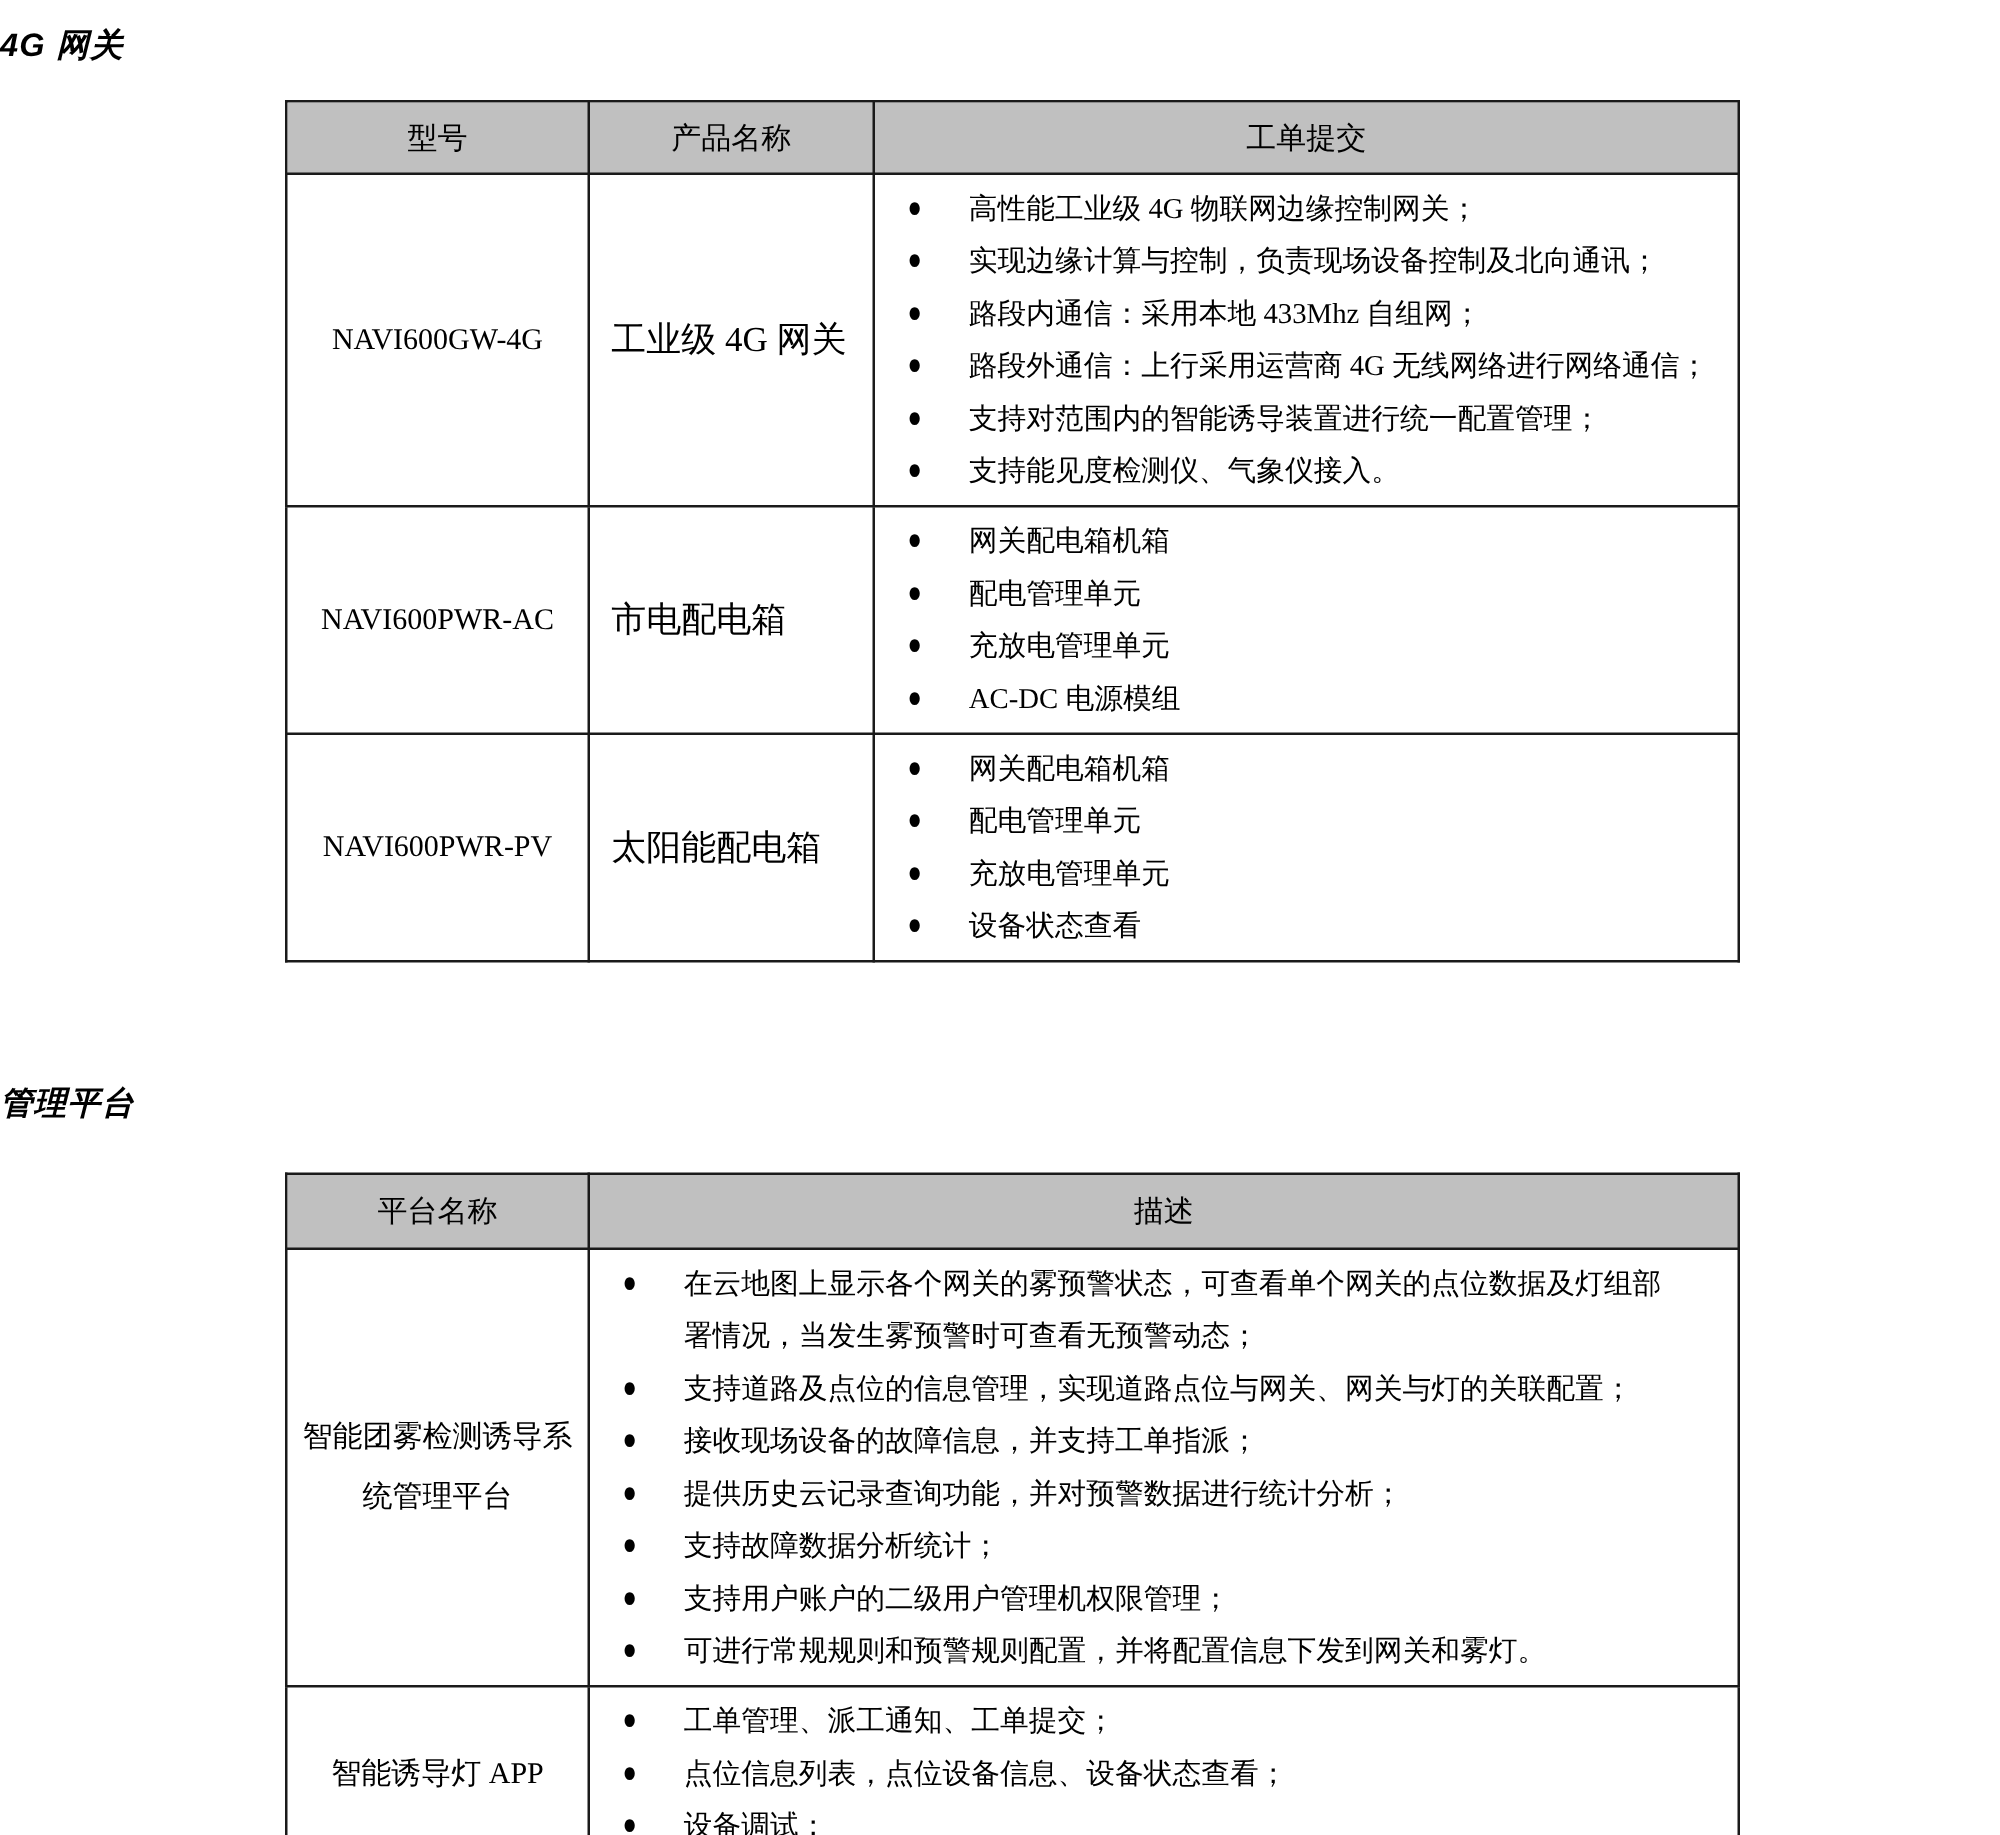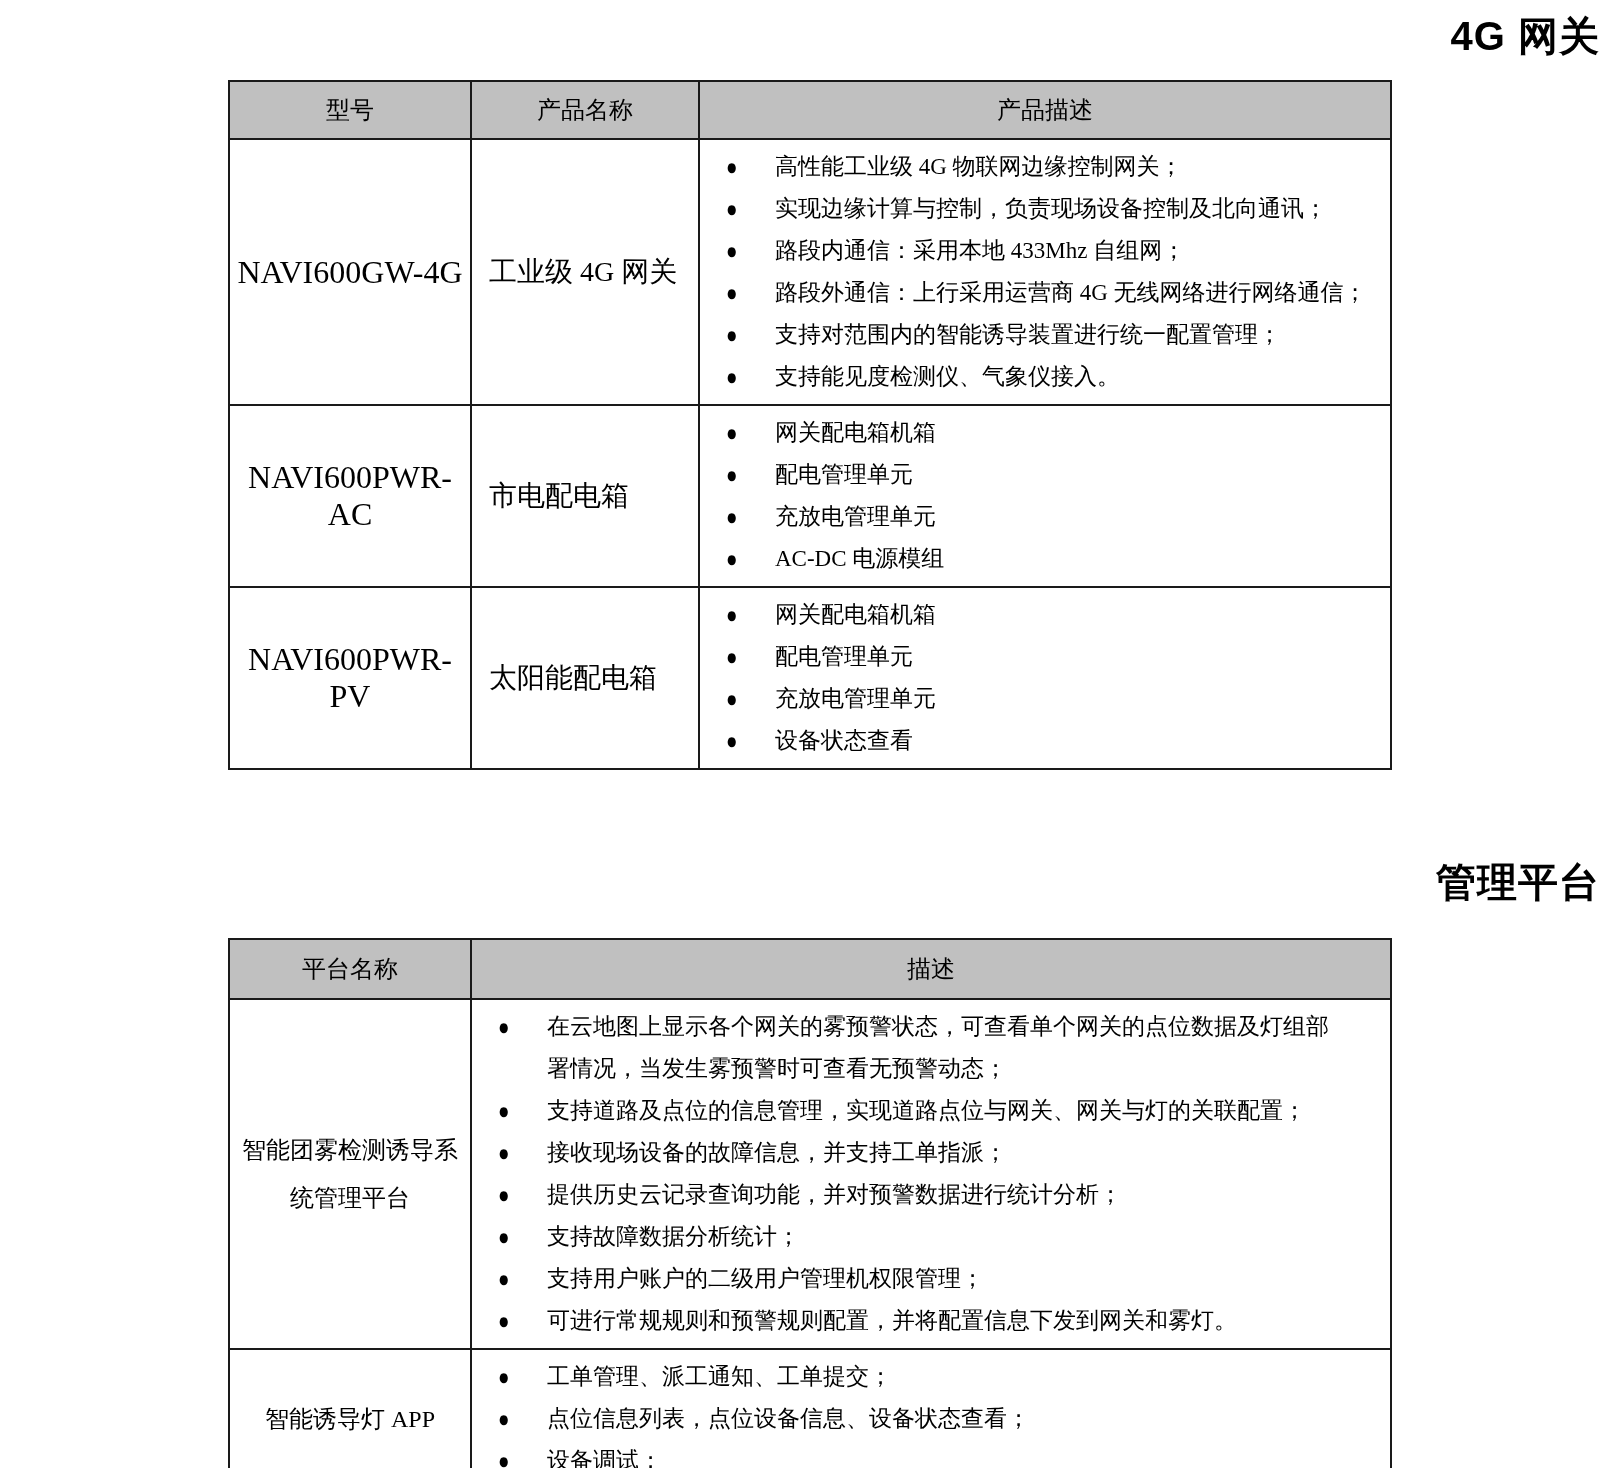--- a/index.html
+++ b/index.html
@@ -4,22 +4,22 @@
 <style>
   html,body { margin:0; padding:0; }
   body {
     width:1600px; height:1468px; background:#ffffff; color:#000000;
     font-family:"Liberation Serif","DejaVu Serif",serif;
     -webkit-font-smoothing:antialiased;
   }
   .page { position:relative; width:1600px; height:1468px; overflow:hidden; }
 
   .doc-title {
-    text-align:right; font-family:"Liberation Sans","DejaVu Sans",sans-serif;
-    font-weight:bold; font-size:40px; letter-spacing:1px;
+    text-align:left; font-family:"Liberation Sans","DejaVu Sans",sans-serif;
+    font-weight:bold; font-size:26px; letter-spacing:1px;font-style:italic;
   }
   .title1 { padding-top:12px; height:48px; line-height:48px; }
   .title2 { margin-top:88px; height:48px; line-height:48px; }
 
   table.tbl {
     border-collapse:collapse; table-layout:fixed;
     margin-left:228px; width:1162px;
   }
   table.tbl1 { margin-top:20px; }
   table.tbl2 { margin-top:32px; }
@@ -31,21 +31,21 @@
   }
   .tbl1 thead tr { height:58px; }
   .tbl2 thead tr { height:60px;border-radius:20px; }
 
   .tbl1 tr.row1 { height:257px; }
   .tbl1 tr.row2 { height:168px; }
   .tbl1 tr.row3 { height:168px; }
   .tbl2 tr.row1 { height:338px; }
   .tbl2 tr.row2 { height:129px; }
 
-  td.model-cell { text-align:center; vertical-align:middle; font-size:32px; }
+  td.model-cell { text-align:center; vertical-align:middle; font-size:24px; }
   td.name-cell  { text-align:left; vertical-align:middle; font-size:28px; padding-left:17px; }
   td.name-cell2 { text-align:center; vertical-align:middle; font-size:24px; line-height:48px; padding:0 12px; }
   td.desc-cell  { vertical-align:middle; padding:6px 0; }
 
   .bullet-line { position:relative; padding-left:75px; font-size:23px; line-height:42px; }
   .tbl2 .bullet-line { padding-right:55px; }
   .bullet-glyph {
     position:absolute; left:26px; top:0; line-height:42px; font-size:19px;
     transform:scaleY(1.25); transform-origin:center;
   }
@@ -60,21 +60,21 @@
   <table class="tbl tbl1">
     <colgroup>
         <col style="width:242px">
         <col style="width:228px">
         <col style="width:692px">
       </colgroup>
     <thead>
       <tr>
         <th>型号</th>
         <th>产品名称</th>
-        <th>产品描述</th>
+        <th>工单提交</th>
       </tr>
     </thead>
     <tbody>
       <tr class="row1">
         <td class="model-cell">NAVI600GW-4G</td>
         <td class="name-cell">工业级 4G 网关</td>
         <td class="desc-cell">
           <div class="bullet-line"><span class="bullet-glyph">●</span><span>高性能工业级 4G 物联网边缘控制网关；</span></div>
           <div class="bullet-line"><span class="bullet-glyph">●</span><span>实现边缘计算与控制，负责现场设备控制及北向通讯；</span></div>
           <div class="bullet-line"><span class="bullet-glyph">●</span><span>路段内通信：采用本地 433Mhz 自组网；</span></div>

